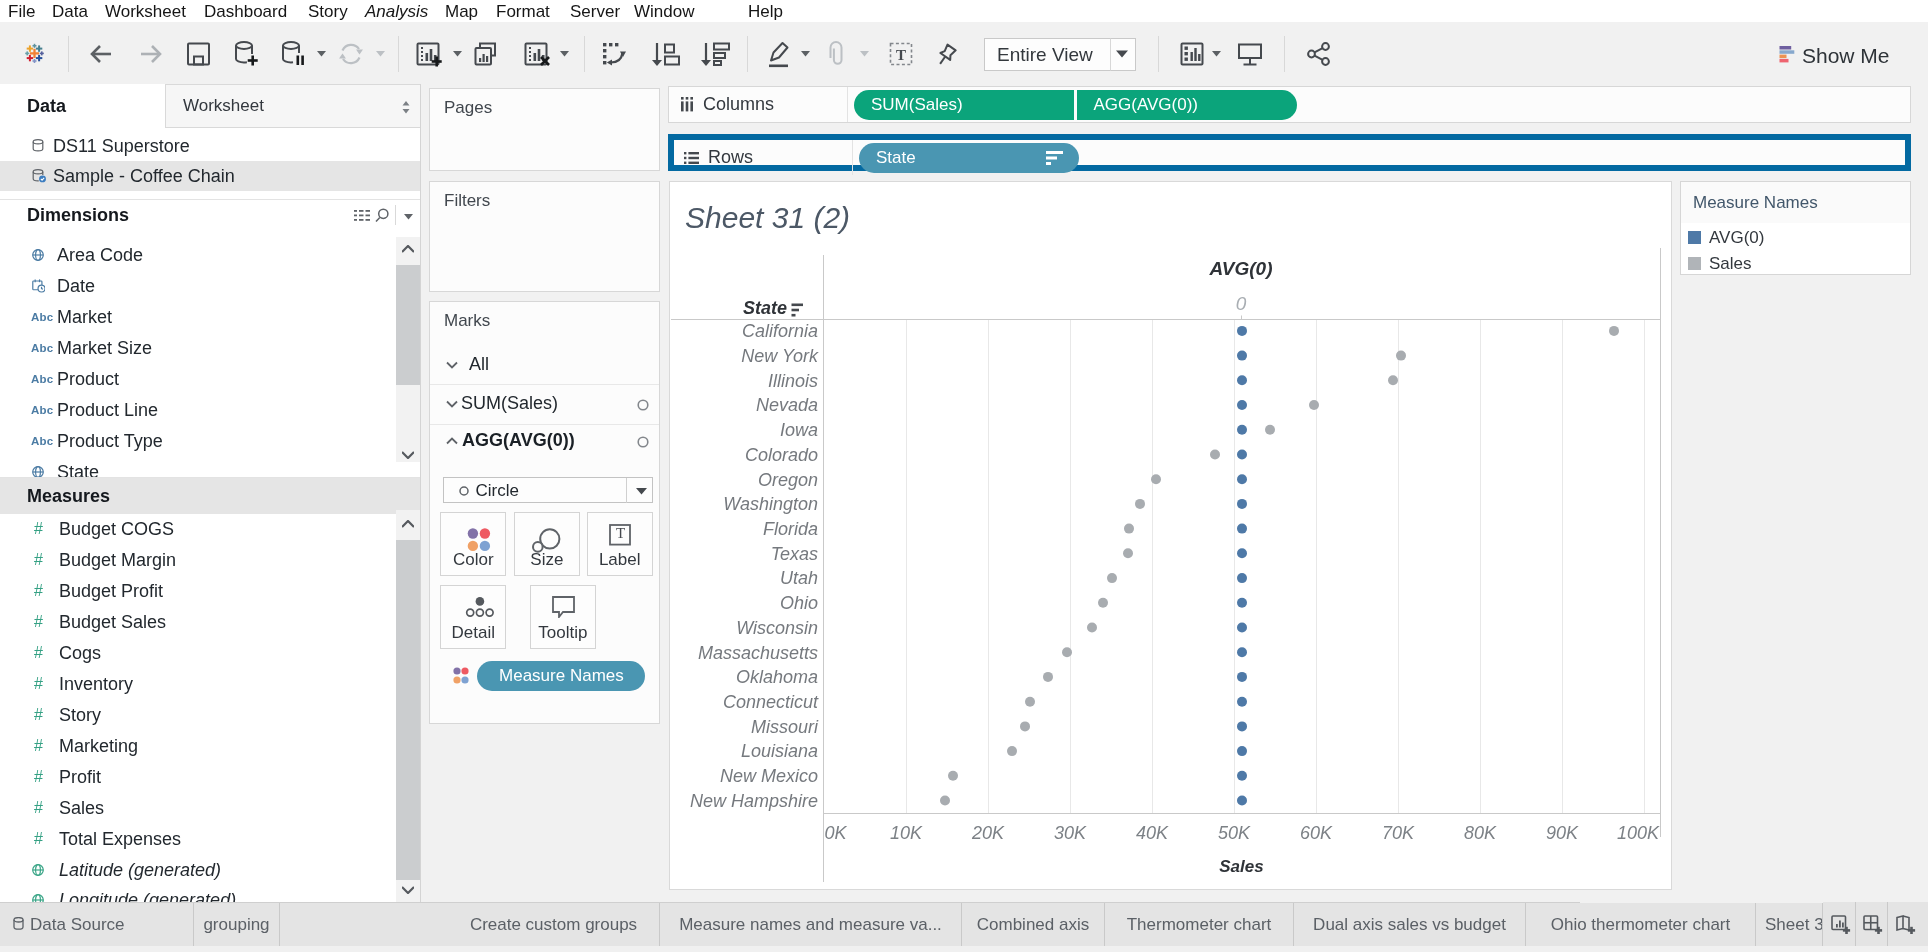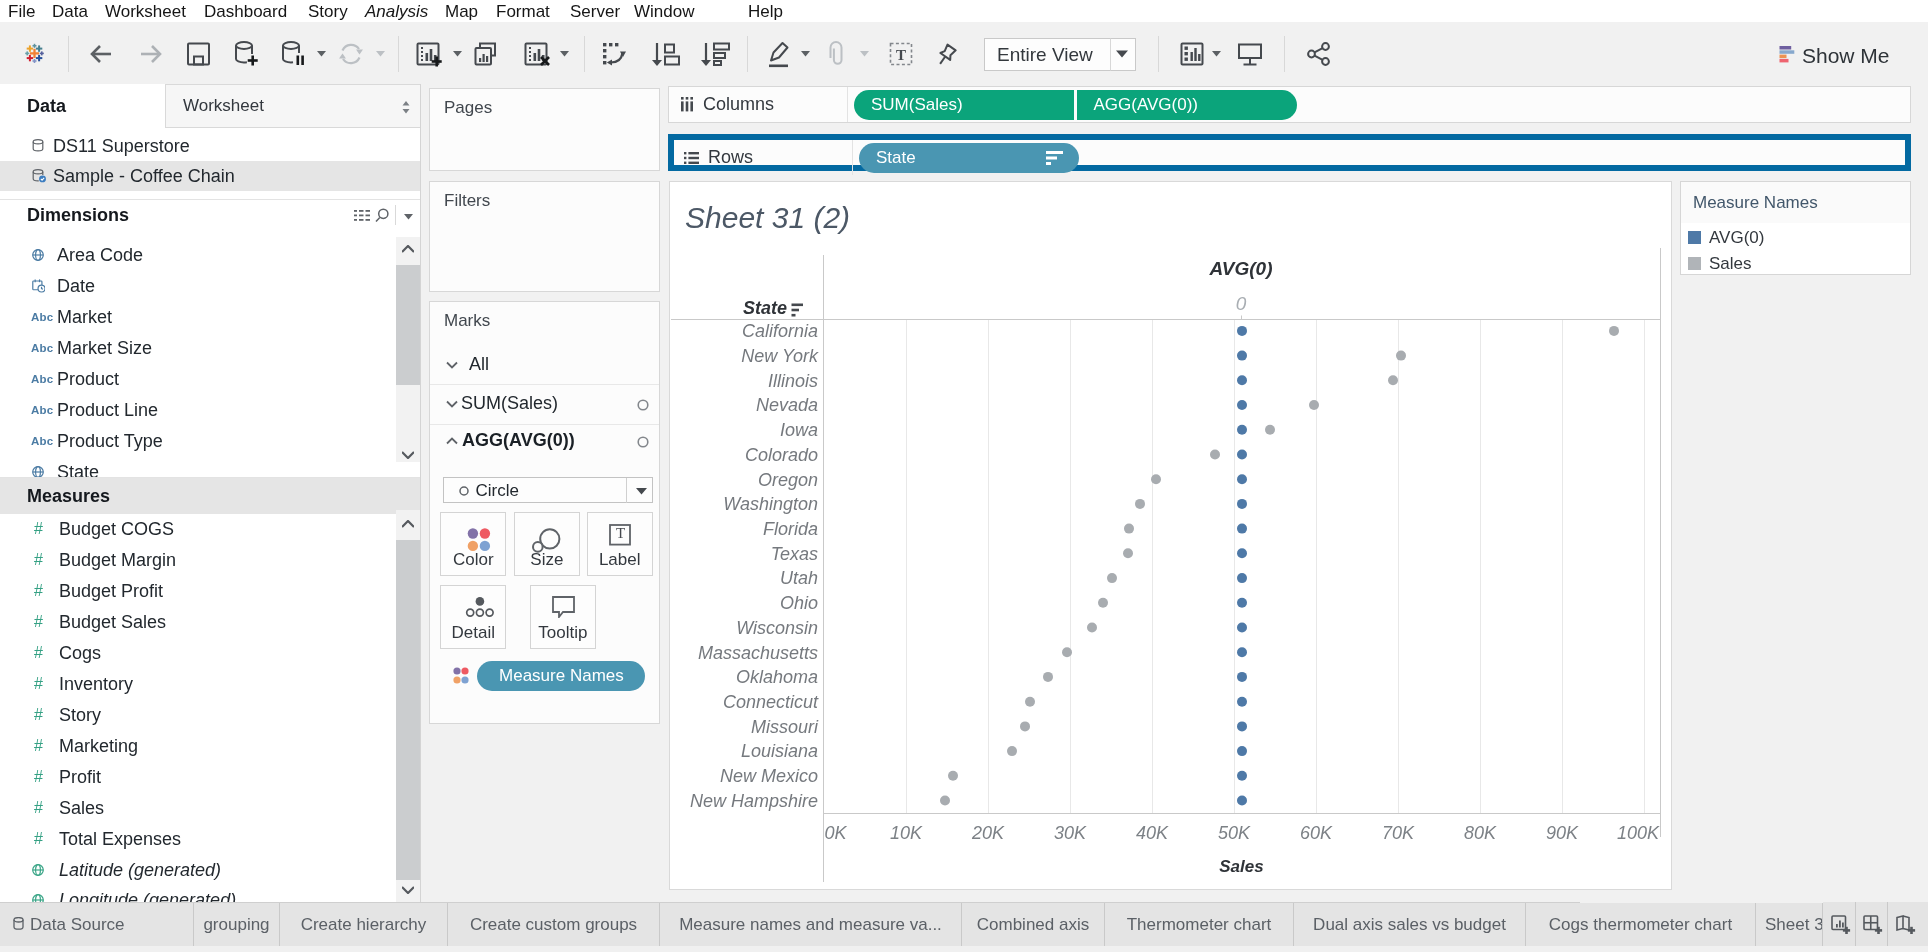--- a/index.html
+++ b/index.html
@@ -712,27 +712,26 @@
 <div id="bottombar" class="abs" style="left:0;top:902px;width:1928px;height:50px;">
 <div class="abs" style="left:0;top:0;width:1580px;height:44px;background:#e4e4e4;border-top:1px solid #cfcfcf;">
 <div class="tab" style="left:0px;width:194px;background:#e4e4e4;">
         <svg class="ic" style="left:13px;top:14px;" width="12" height="15">
           <ellipse cx="5.5" cy="2.8" rx="4.5" ry="2.2" stroke="#5b6066" stroke-width="1.3" fill="none"></ellipse>
           <path d="M1 2.8 V10 c0 1.2 2 2.2 4.5 2.2 s4.5 -1 4.5 -2.2 V2.8" stroke="#5b6066" stroke-width="1.3" fill="none"></path>
         </svg>
         <span class="abs" style="left:30px;top:0;line-height:44px;font-size:17px;color:#5b6066;">Data Source</span>
       </div>
 <div class="tab" style="left:194px;width:86px;background:#e4e4e4;">grouping</div>
-<div class="tab" style="left:280px;width:168px;background:#e4e4e4;">Create hierarchy</div>
 <div class="tab" style="left:448px;width:212px;background:#e4e4e4;">Create custom groups</div>
 <div class="tab" style="left:660px;width:302px;background:#e4e4e4;">Measure names and measure va...</div>
 <div class="tab" style="left:962px;width:143px;background:#e4e4e4;">Combined axis</div>
 <div class="tab" style="left:1105px;width:189px;background:#e4e4e4;">Thermometer chart</div>
 <div class="tab" style="left:1294px;width:232px;background:#e4e4e4;">Dual axis sales vs budget</div>
-<div class="tab" style="left:1526px;width:230px;background:#e4e4e4;">Cogs thermometer chart</div>
+<div class="tab" style="left:1526px;width:230px;background:#e4e4e4;">Ohio thermometer chart</div>
 <div class="tab" style="left:1756px;width:67px;background:#e4e4e4;">
         <span class="abs" style="left:9px;top:0;line-height:44px;font-size:17px;color:#5b6066;white-space:nowrap;">Sheet 3</span>
       </div>
 </div>
 <div class="abs" style="left:0;top:44px;width:1928px;height:6px;background:#f0f0f0;"></div>
 
   <div class="tab" style="left:1823px;width:33px;background:#e4e4e4;"></div>
   <div class="tab" style="left:1856px;width:32px;background:#e4e4e4;"></div>
   <div class="tab" style="left:1888px;width:40px;background:#e4e4e4;border-right:none;"></div>
   <svg class="ic" style="left:1831px;top:13px;" width="20" height="19" fill="none" stroke="#55595e" stroke-width="1.6">

